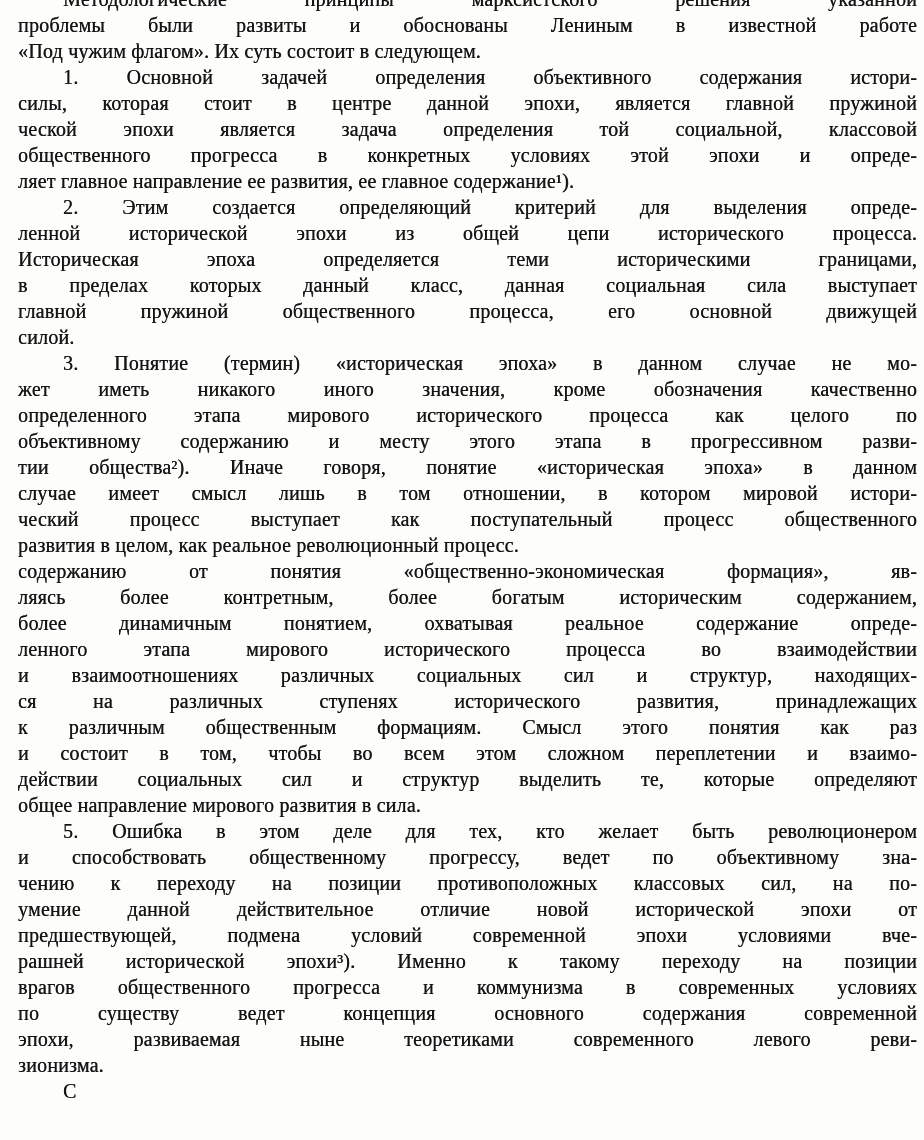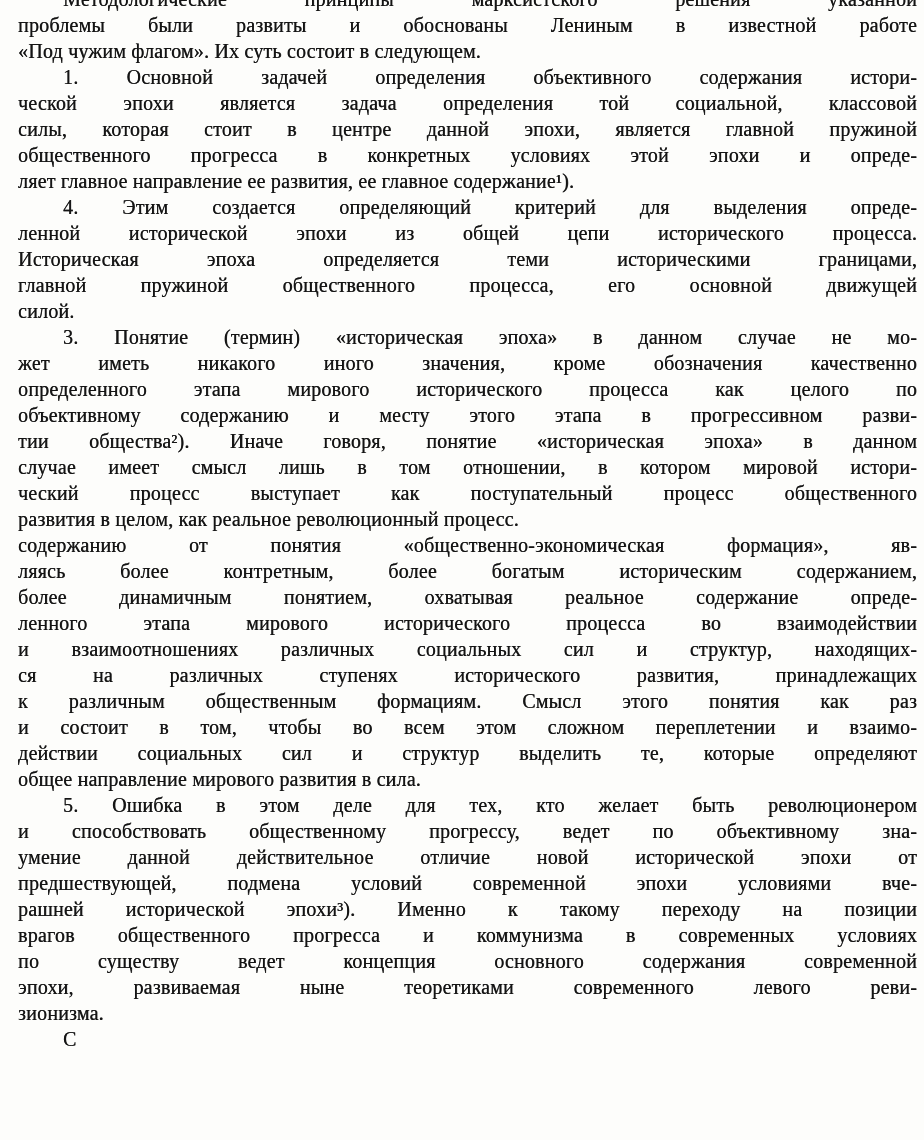--- a/index.html
+++ b/index.html
@@ -42,27 +42,28 @@
 </style>
 </head>
 <body>
 
 <div class="page" style="background: rgb(253, 253, 251); color: rgb(20, 20, 20);">
   <div class="textblock">
       <div class="line indent">Методологические принципы марксистского решения указанной</div>
       <div class="line">проблемы были развиты и обоснованы Лениным в известной работе</div>
       <div class="line end">«Под чужим флагом». Их суть состоит в следующем.</div>
       <div class="line indent">1. Основной задачей определения объективного содержания истори-</div>
+      <div class="line">силы, которая стоит в центре данной эпохи, является главной пружиной</div>
       <div class="line">ческой эпохи является задача определения той социальной, классовой</div>
-      <div class="line">силы, которая стоит в центре данной эпохи, является главной пружиной</div>
       <div class="line">общественного прогресса в конкретных условиях этой эпохи и опреде-</div>
       <div class="line end">ляет главное направление ее развития, ее главное содержание¹).</div>
-      <div class="line indent">4. Этим создается определяющий критерий для выделения опреде-</div>
+      <div class="line indent">2. Этим создается определяющий критерий для выделения опреде-</div>
       <div class="line">ленной исторической эпохи из общей цепи исторического процесса.</div>
       <div class="line">Историческая эпоха определяется теми историческими границами,</div>
+      <div class="line">в пределах которых данный класс, данная социальная сила выступает</div>
       <div class="line">главной пружиной общественного процесса, его основной движущей</div>
       <div class="line end">силой.</div>
       <div class="line indent">3. Понятие (термин) «историческая эпоха» в данном случае не мо-</div>
       <div class="line">жет иметь никакого иного значения, кроме обозначения качественно</div>
       <div class="line">определенного этапа мирового исторического процесса как целого по</div>
       <div class="line">объективному содержанию и месту этого этапа в прогрессивном разви-</div>
       <div class="line">тии общества²). Иначе говоря, понятие «историческая эпоха» в данном</div>
       <div class="line">случае имеет смысл лишь в том отношении, в котором мировой истори-</div>
       <div class="line">ческий процесс выступает как поступательный процесс общественного</div>
       <div class="line end">развития в целом, как реальное революционный процесс.</div>
@@ -71,20 +72,21 @@
       <div class="line">более динамичным понятием, охватывая реальное содержание опреде-</div>
       <div class="line">ленного этапа мирового исторического процесса во взаимодействии</div>
       <div class="line">и взаимоотношениях различных социальных сил и структур, находящих-</div>
       <div class="line">ся на различных ступенях исторического развития, принадлежащих</div>
       <div class="line">к различным общественным формациям. Смысл этого понятия как раз</div>
       <div class="line">и состоит в том, чтобы во всем этом сложном переплетении и взаимо-</div>
       <div class="line">действии социальных сил и структур выделить те, которые определяют</div>
       <div class="line end">общее направление мирового развития в сила.</div>
       <div class="line indent">5. Ошибка в этом деле для тех, кто желает быть  революционером</div>
       <div class="line">и способствовать общественному прогрессу, ведет по объективному зна-</div>
+      <div class="line">чению к переходу на позиции противоположных классовых сил, на по-</div>
       <div class="line">умение данной действительное отличие новой исторической эпохи от</div>
       <div class="line">предшествующей, подмена условий современной эпохи условиями вче-</div>
       <div class="line">рашней исторической эпохи³). Именно к такому переходу на позиции</div>
       <div class="line">врагов общественного прогресса и коммунизма в современных условиях</div>
       <div class="line">по существу ведет концепция основного содержания современной</div>
       <div class="line">эпохи, развиваемая ныне теоретиками современного левого реви-</div>
       <div class="line end">зионизма.</div>
       <div class="line indent end">С</div>
     </div>
 </div>

